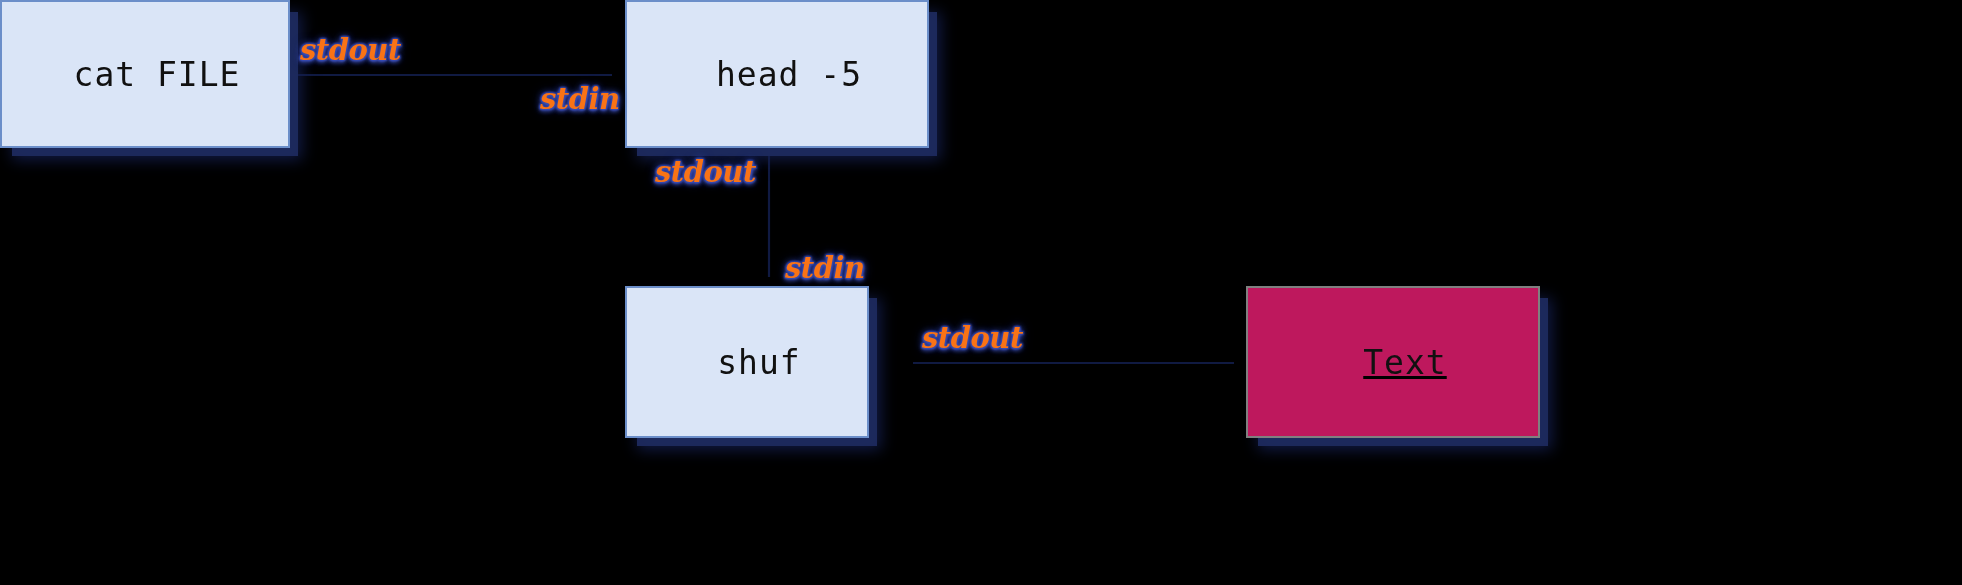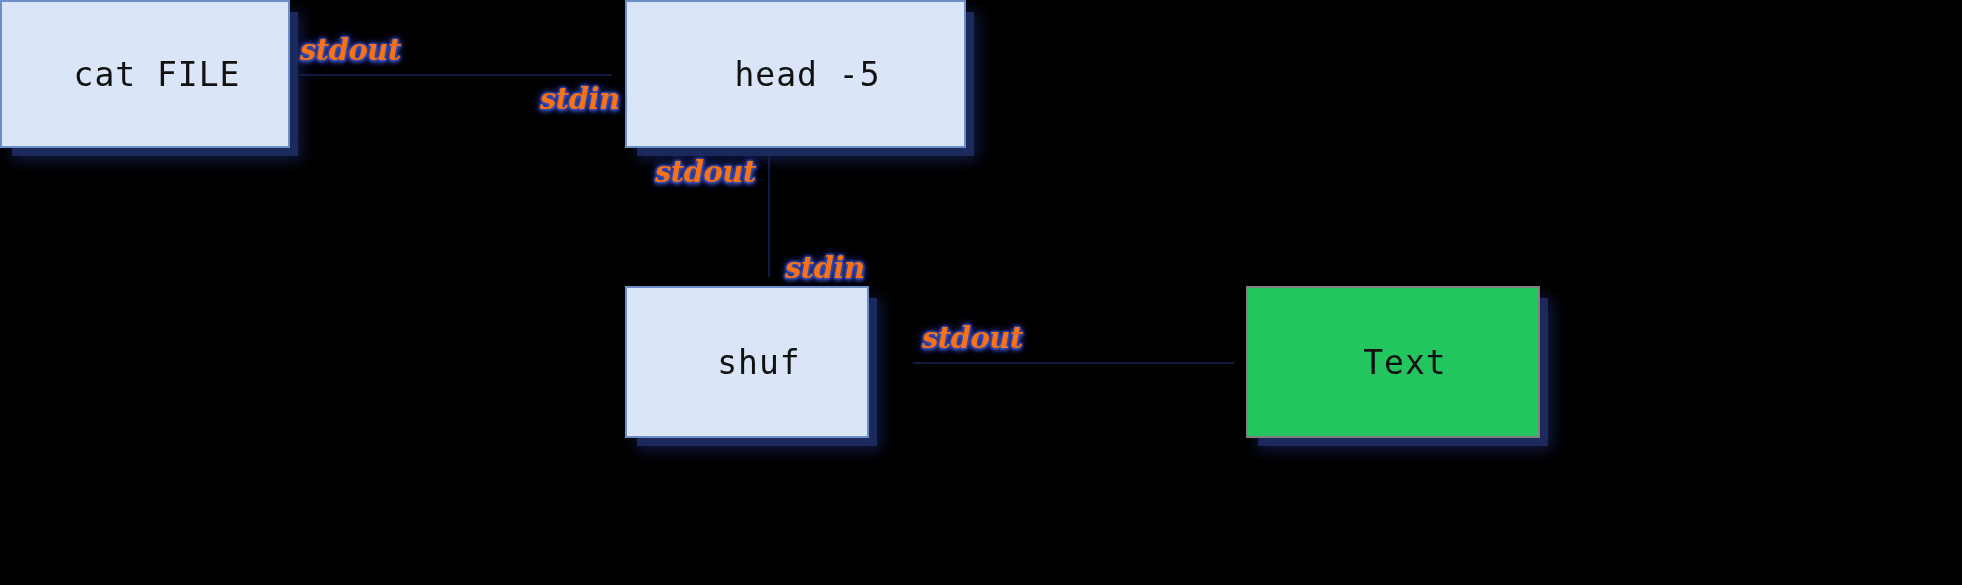--- a/index.html
+++ b/index.html
@@ -25,22 +25,23 @@
     border-style: solid;
     box-shadow: 10px 10px 0 -2px rgba(30,42,94,0.95),
                 12px 12px 14px rgba(20,30,80,0.85);
     padding-left: 24px;
   }
   .node-proc {
     background: #dae5f7;
     border-color: #6b8ec9;
   }
   .node-data {
-    background: #22c55e;
+    background: #be185d;
     border-color: #808080;
+    text-decoration: underline;
   }
   .node-label {
     font-family: "DejaVu Sans Mono", "Liberation Mono", monospace;
     font-size: 33px;
     color: #111111;
     letter-spacing: 1px;
     white-space: pre;
     line-height: 1;
   }
   .edge-svg {
@@ -115,21 +116,21 @@
 
     <path d="M288,68 L330,68" stroke="#000000" stroke-width="5" fill="none"></path>
     <path d="M765,150 L765,190" stroke="#000000" stroke-width="5" fill="none"></path>
     <path d="M911,356 L960,356" stroke="#000000" stroke-width="5" fill="none"></path>
   </svg>
 
   <div class="node node-proc" style="left:0px; top:0px; width:290px; height:148px;">
     <span class="node-label">cat FILE</span>
   </div>
 
-  <div class="node node-proc" style="left:625px; top:0px; width:341px; height:148px;">
+  <div class="node node-proc" style="left:625px; top:0px; width:304px; height:148px;">
     <span class="node-label">head -5</span>
   </div>
 
   <div class="node node-proc" style="left:625px; top:286px; width:244px; height:152px;">
     <span class="node-label">shuf</span>
   </div>
 
   <div class="node node-data" style="left:1246px; top:286px; width:294px; height:152px;">
     <span class="node-label">Text</span>
   </div>

